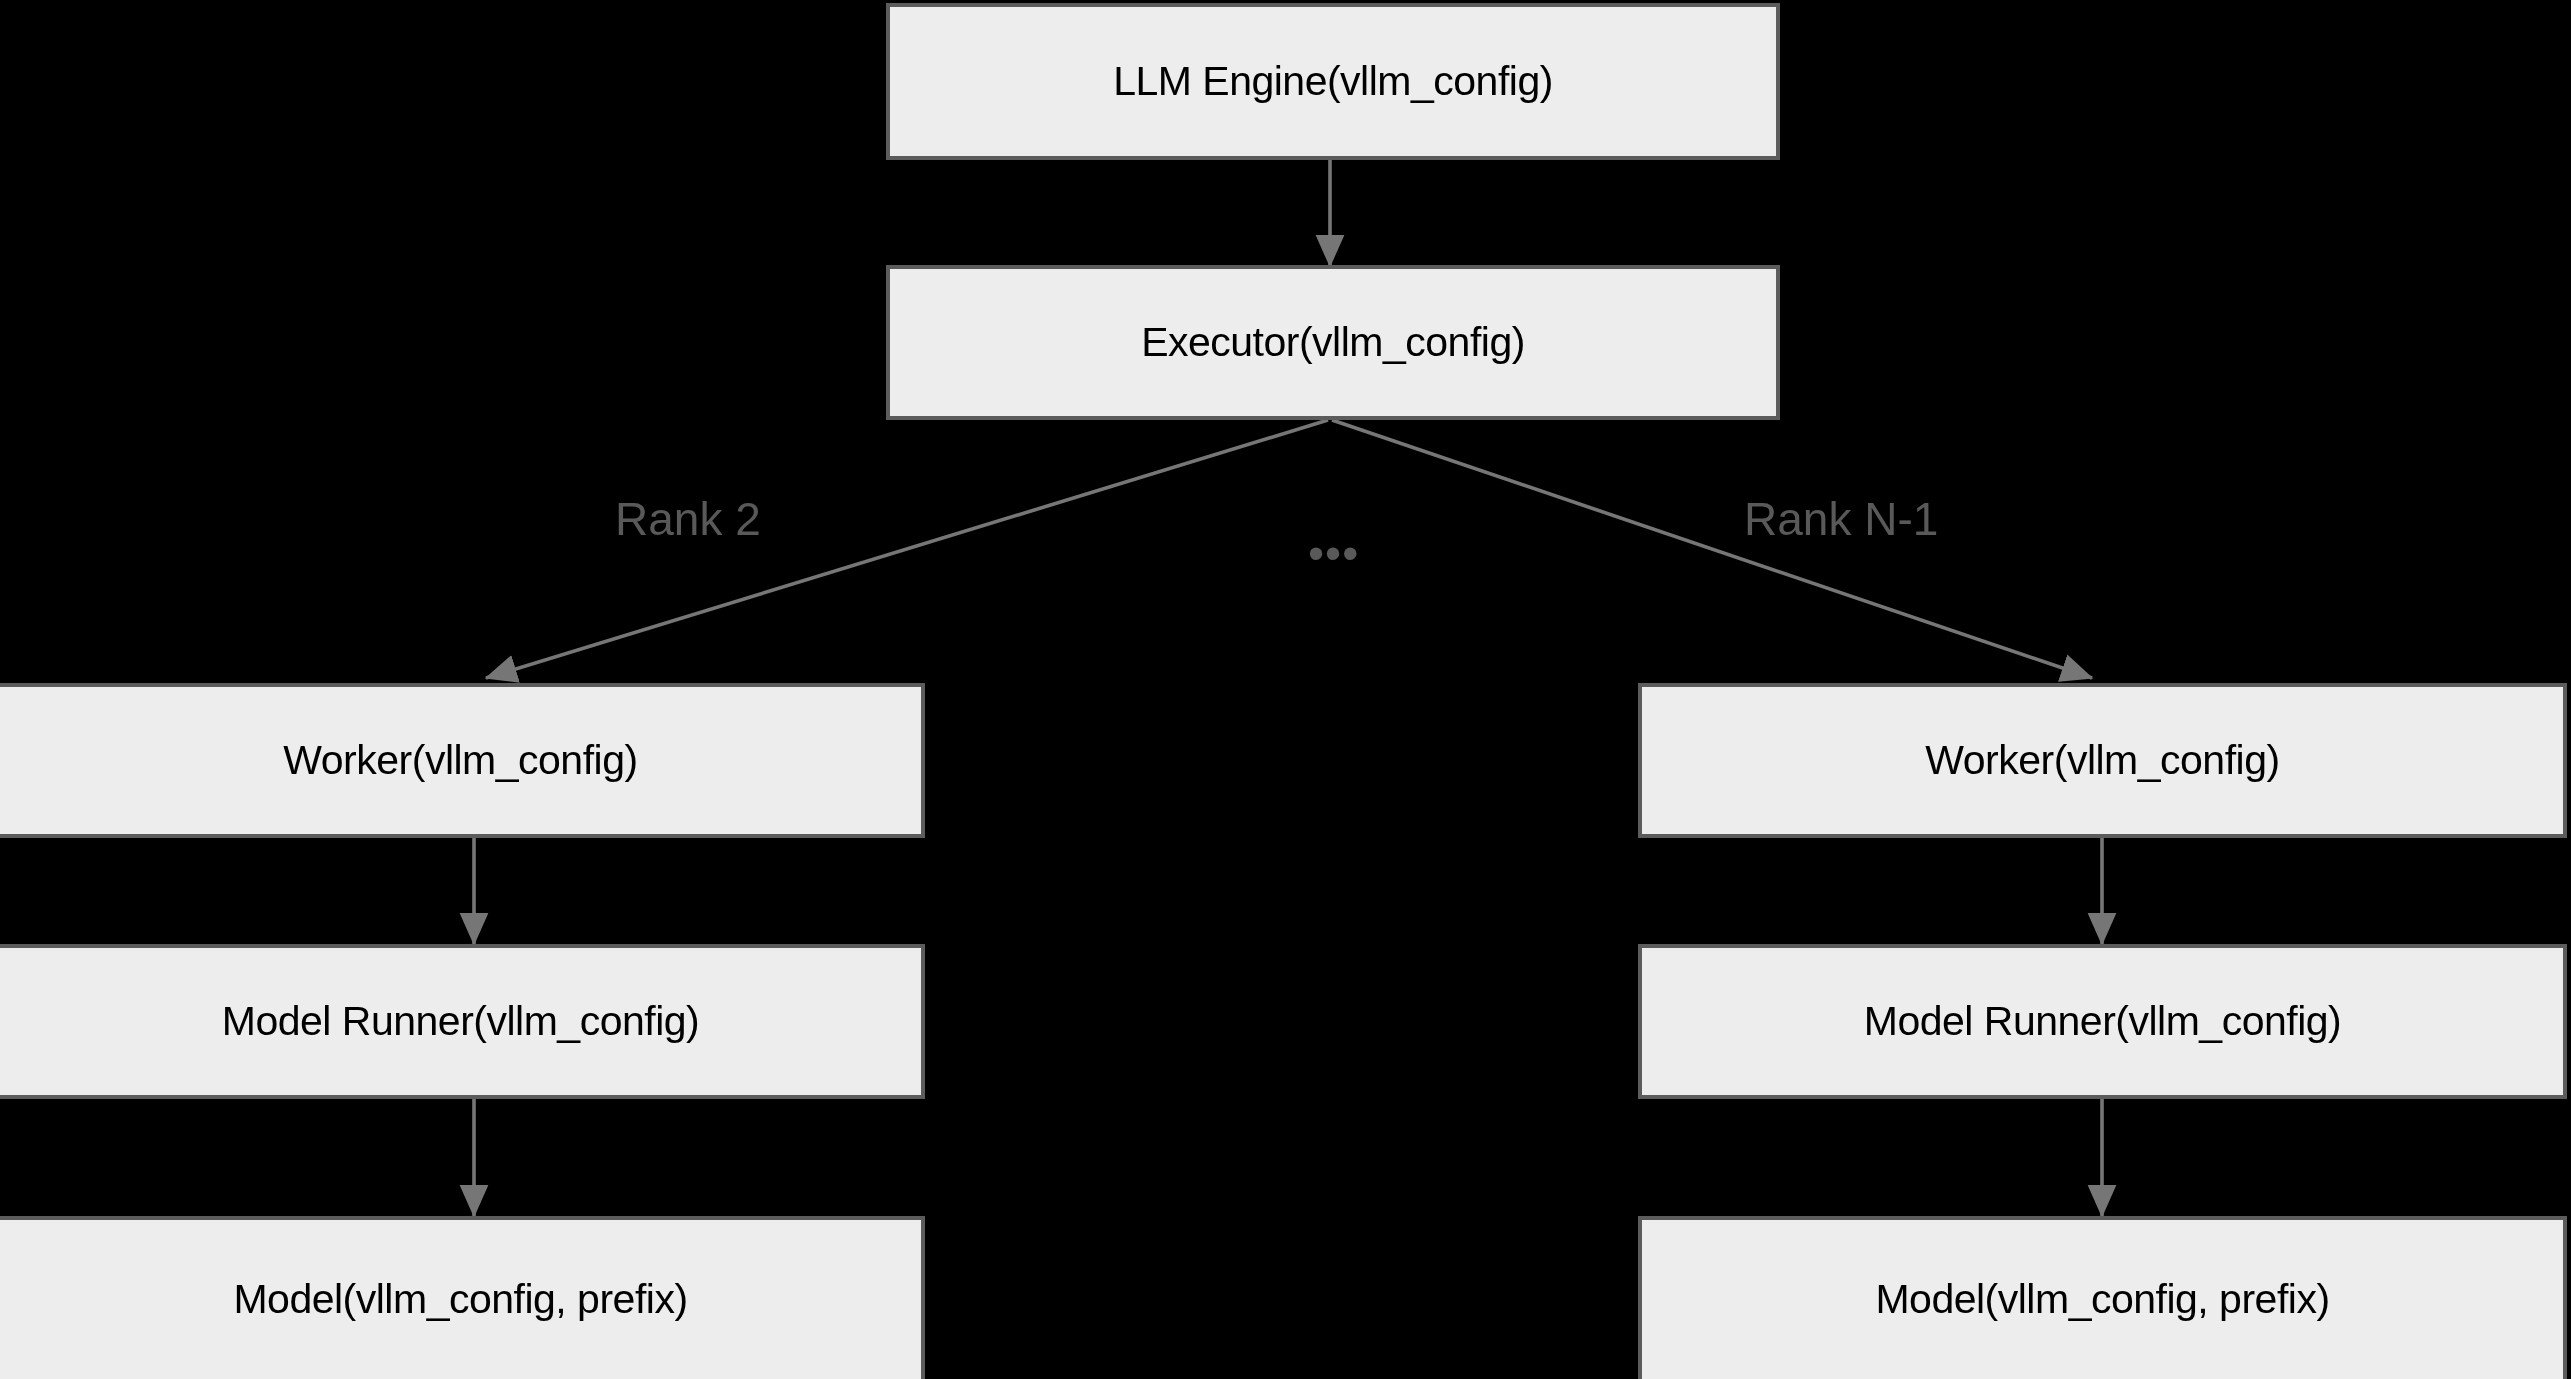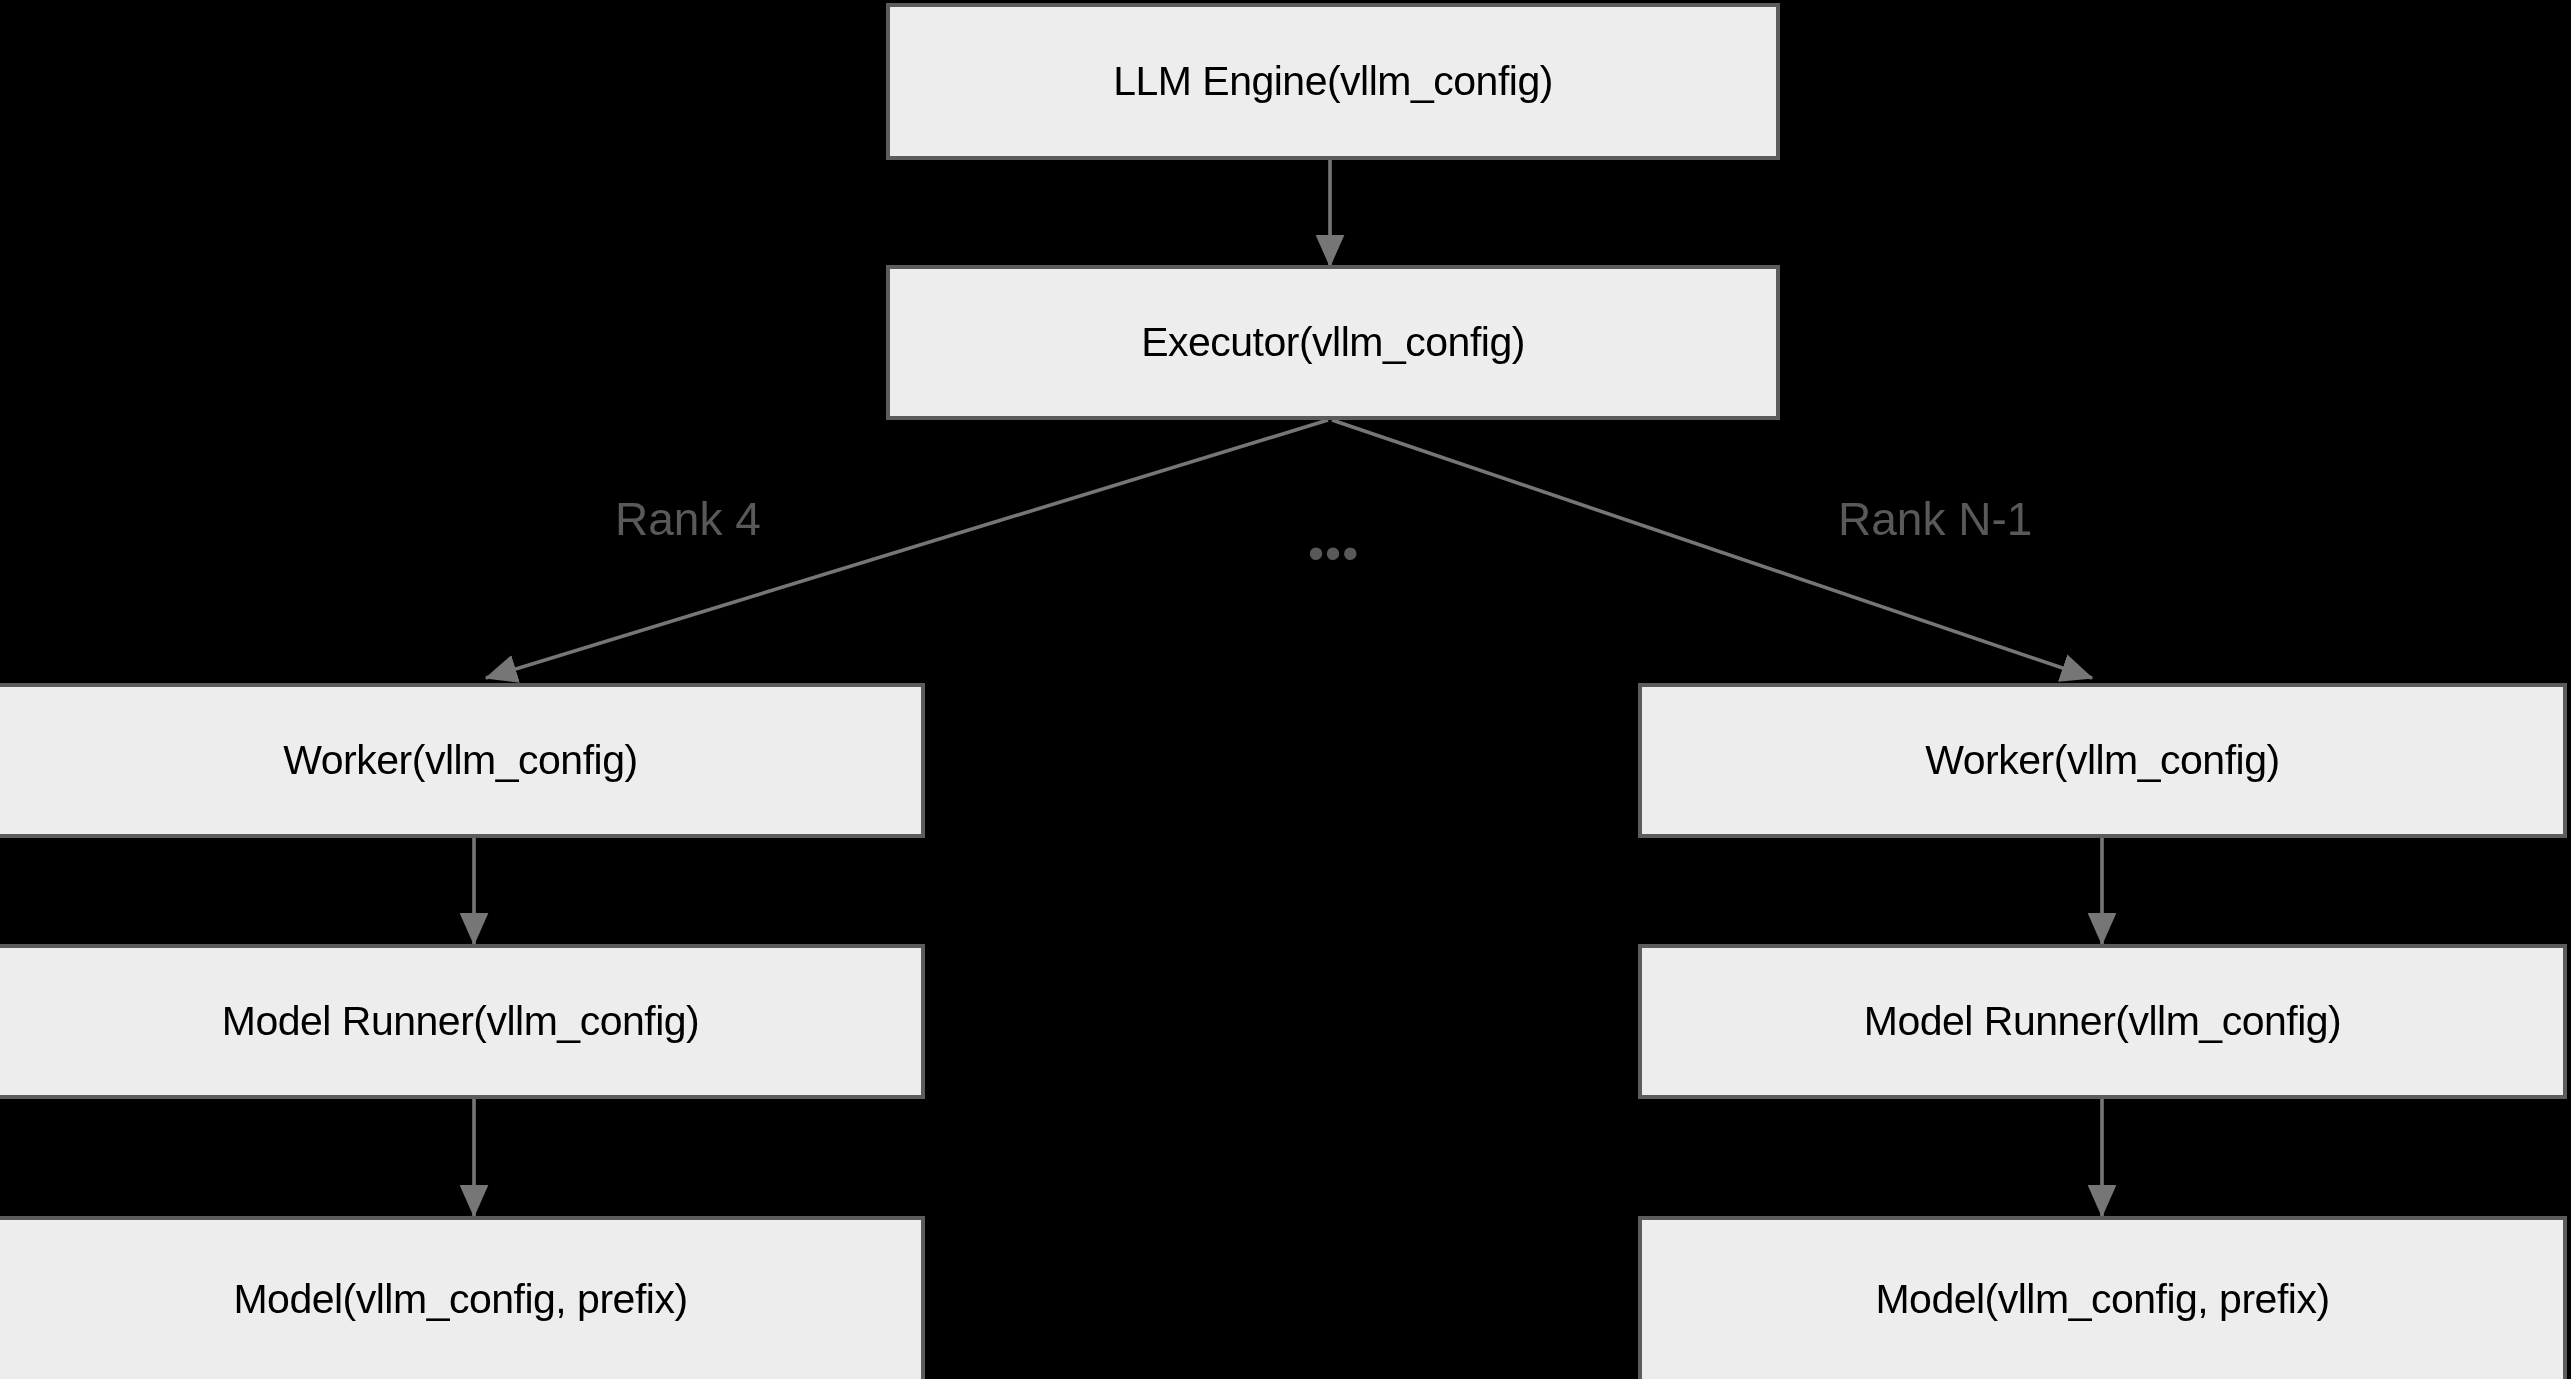--- a/index.html
+++ b/index.html
@@ -86,25 +86,25 @@
   </svg>
 
   <div class="node" style="left:886px; top:3px; width:894px; height:157px;">
     <span>LLM Engine(vllm_config)</span>
   </div>
 
   <div class="node" style="left:886px; top:265px; width:894px; height:155px;justify-content:center;">
     <span>Executor(vllm_config)</span>
   </div>
 
-  <div class="edge-label" style="left:615px; top:492px;">Rank 4</div>
+  <div class="edge-label" style="left:615px; top:492px;">Rank 2</div>
 
   <div class="ellipsis-label" style="left:1308px; top:545px;">•••</div>
 
-  <div class="edge-label" style="left:1838px; top:492px;">Rank N-1</div>
+  <div class="edge-label" style="left:1744px; top:492px;">Rank N-1</div>
 
   <div class="node" style="left:-4px; top:683px; width:929px; height:155px;">
     <span>Worker(vllm_config)</span>
   </div>
 
   <div class="node" style="left:-4px; top:944px; width:929px; height:155px;">
     <span>Model Runner(vllm_config)</span>
   </div>
 
   <div class="node" style="left:-4px; top:1216px; width:929px; height:167px;">

